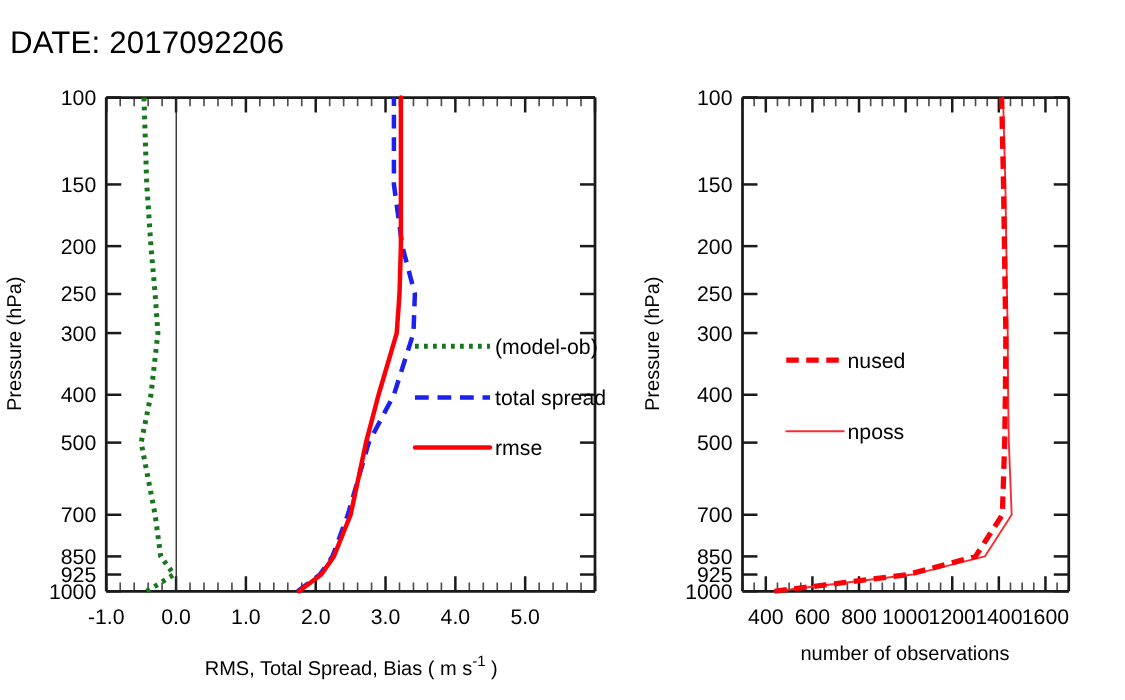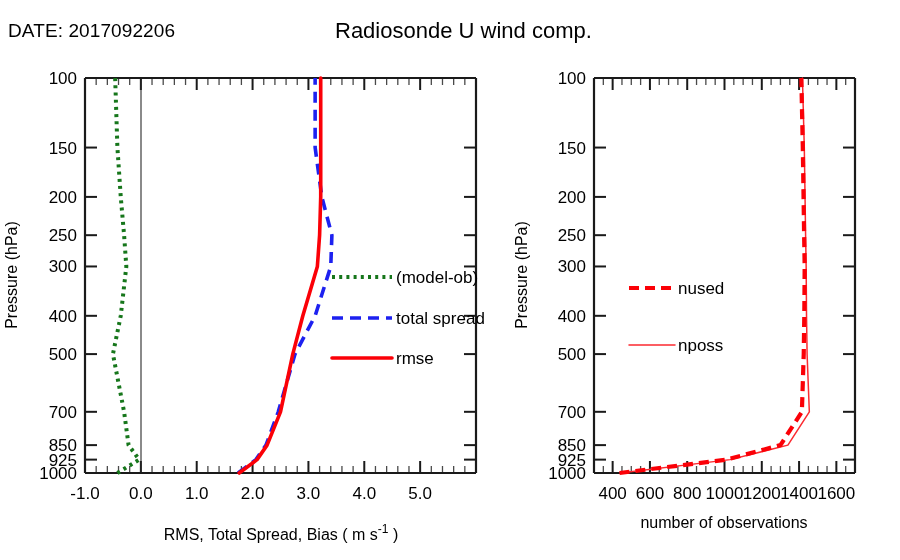--- a/index.html
+++ b/index.html
@@ -18,21 +18,21 @@
     position: relative;
     width: 900px;
     height: 560px;
     background: #ffffff;
   }
   .abs { position: absolute; }
 
   .date-label {
     left: 8px;
     top: 20px;
-    font-size: 19px;
+    font-size: 25px;
     letter-spacing: 0.1px;
     white-space: nowrap;
   }
   .main-title {
     left: 335px;
     top: 18px;
     font-size: 22px;
     white-space: nowrap;
   }
 
@@ -90,21 +90,20 @@
     stroke-linejoin: round;
     stroke-linecap: round;
   }
 </style>
 </head>
 <body>
 
 <div id="root">
 
   <div class="abs date-label">DATE: 2017092206</div>
-  <div class="abs main-title">Radiosonde U wind comp.</div>
 
   <svg class="abs" style="left:0; top:0;" width="900" height="560" viewBox="0 0 900 560">
 
     <g>
       <g id="lp-ticks">
           <line x1="96.17142857142856" y1="473" x2="96.17142857142856" y2="466" class="tick-minor"></line>
           <line x1="96.17142857142856" y1="78" x2="96.17142857142856" y2="85" class="tick-minor"></line>
           <line x1="107.34285714285714" y1="473" x2="107.34285714285714" y2="466" class="tick-minor"></line>
           <line x1="107.34285714285714" y1="78" x2="107.34285714285714" y2="85" class="tick-minor"></line>
           <line x1="118.5142857142857" y1="473" x2="118.5142857142857" y2="466" class="tick-minor"></line>

